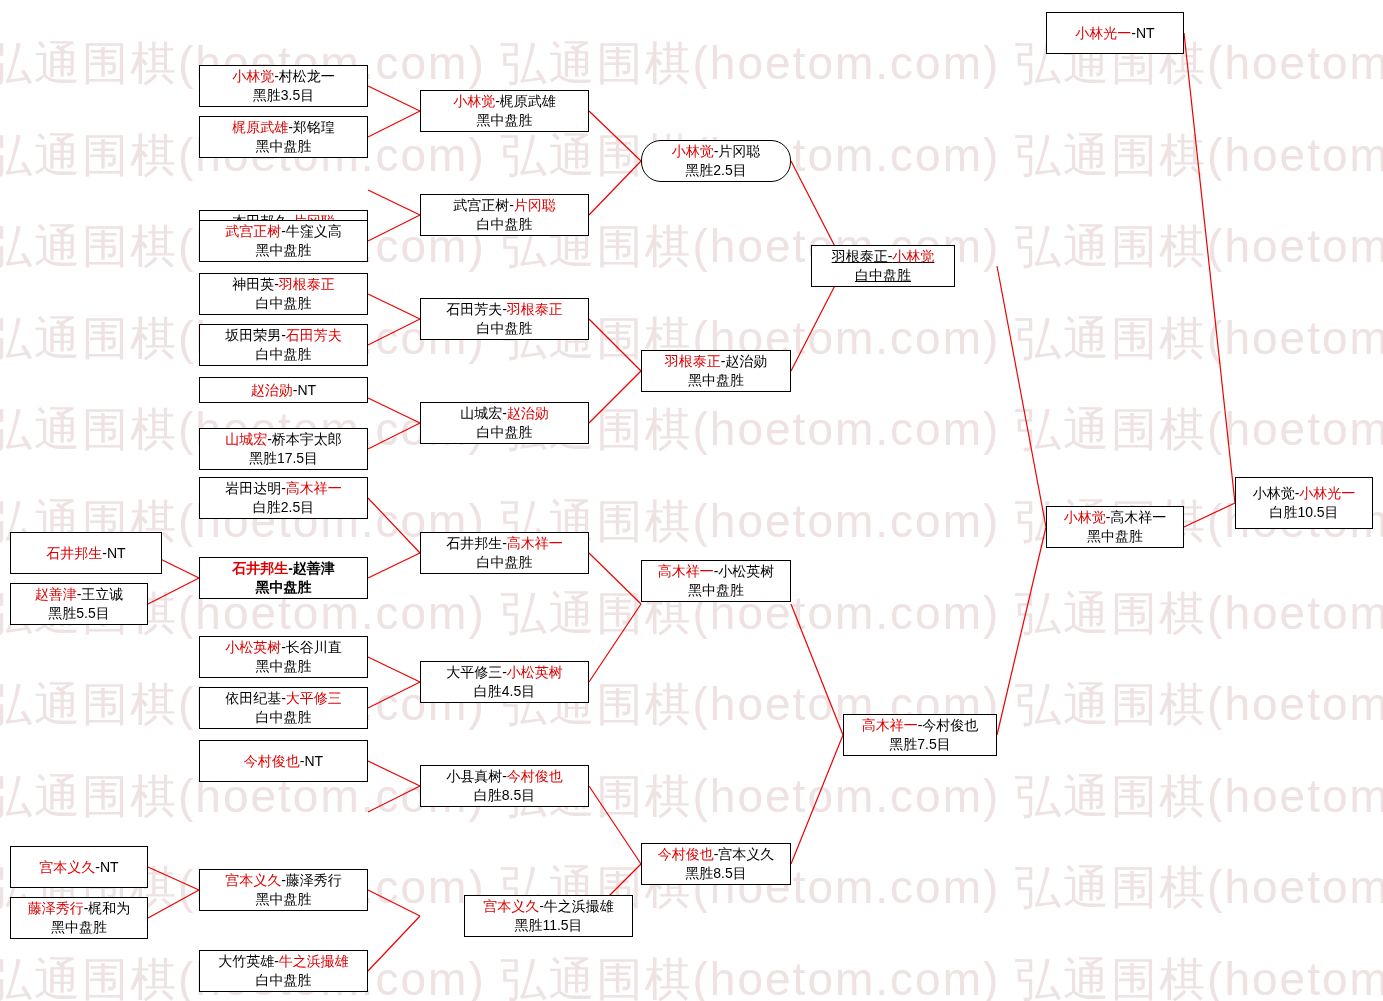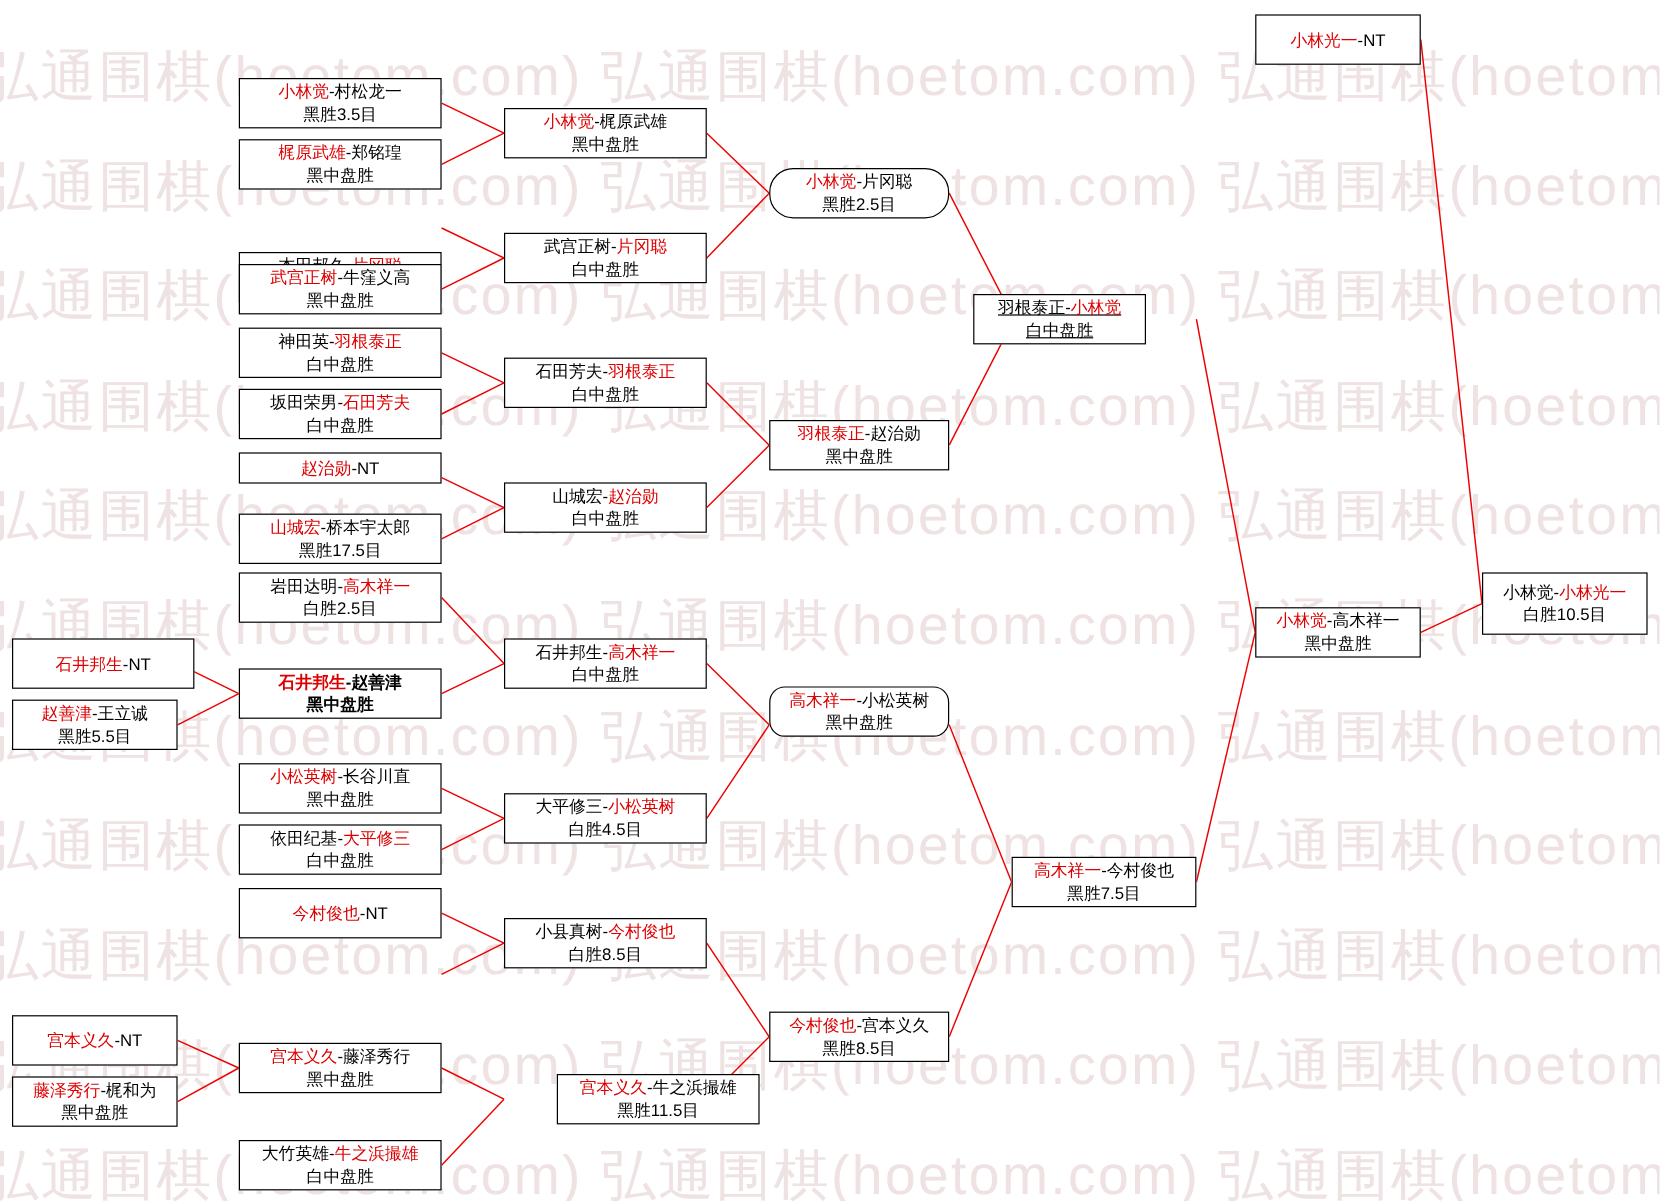--- a/index.html
+++ b/index.html
@@ -199,21 +199,21 @@
       <div class="box-line"><span>黑胜11.5目</span></div>
     </div>
     <div class="box" style="left: 641px; top: 140px; width: 150px; height: 42px; border-radius: 20px;">
       <div class="box-line"><span class="winner">小林觉</span><span>-片冈聪</span></div>
       <div class="box-line"><span>黑胜2.5目</span></div>
     </div>
     <div class="box" style="left: 641px; top: 350px; width: 150px; height: 42px;">
       <div class="box-line"><span class="winner">羽根泰正</span><span>-赵治勋</span></div>
       <div class="box-line"><span>黑中盘胜</span></div>
     </div>
-    <div class="box" style="left: 641px; top: 572px; width: 150px; height: 42px; border-radius: 13px;">
+    <div class="box" style="left: 641px; top: 560px; width: 150px; height: 42px;">
       <div class="box-line"><span class="winner">高木祥一</span><span>-小松英树</span></div>
       <div class="box-line"><span>黑中盘胜</span></div>
     </div>
     <div class="box" style="left: 641px; top: 843px; width: 150px; height: 42px;">
       <div class="box-line"><span class="winner">今村俊也</span><span>-宫本义久</span></div>
       <div class="box-line"><span>黑胜8.5目</span></div>
     </div>
     <div class="box" style="left: 811px; top: 245px; width: 144px; height: 42px; text-decoration: underline;">
       <div class="box-line"><span>羽根泰正-</span><span class="winner">小林觉</span></div>
       <div class="box-line"><span>白中盘胜</span></div>

